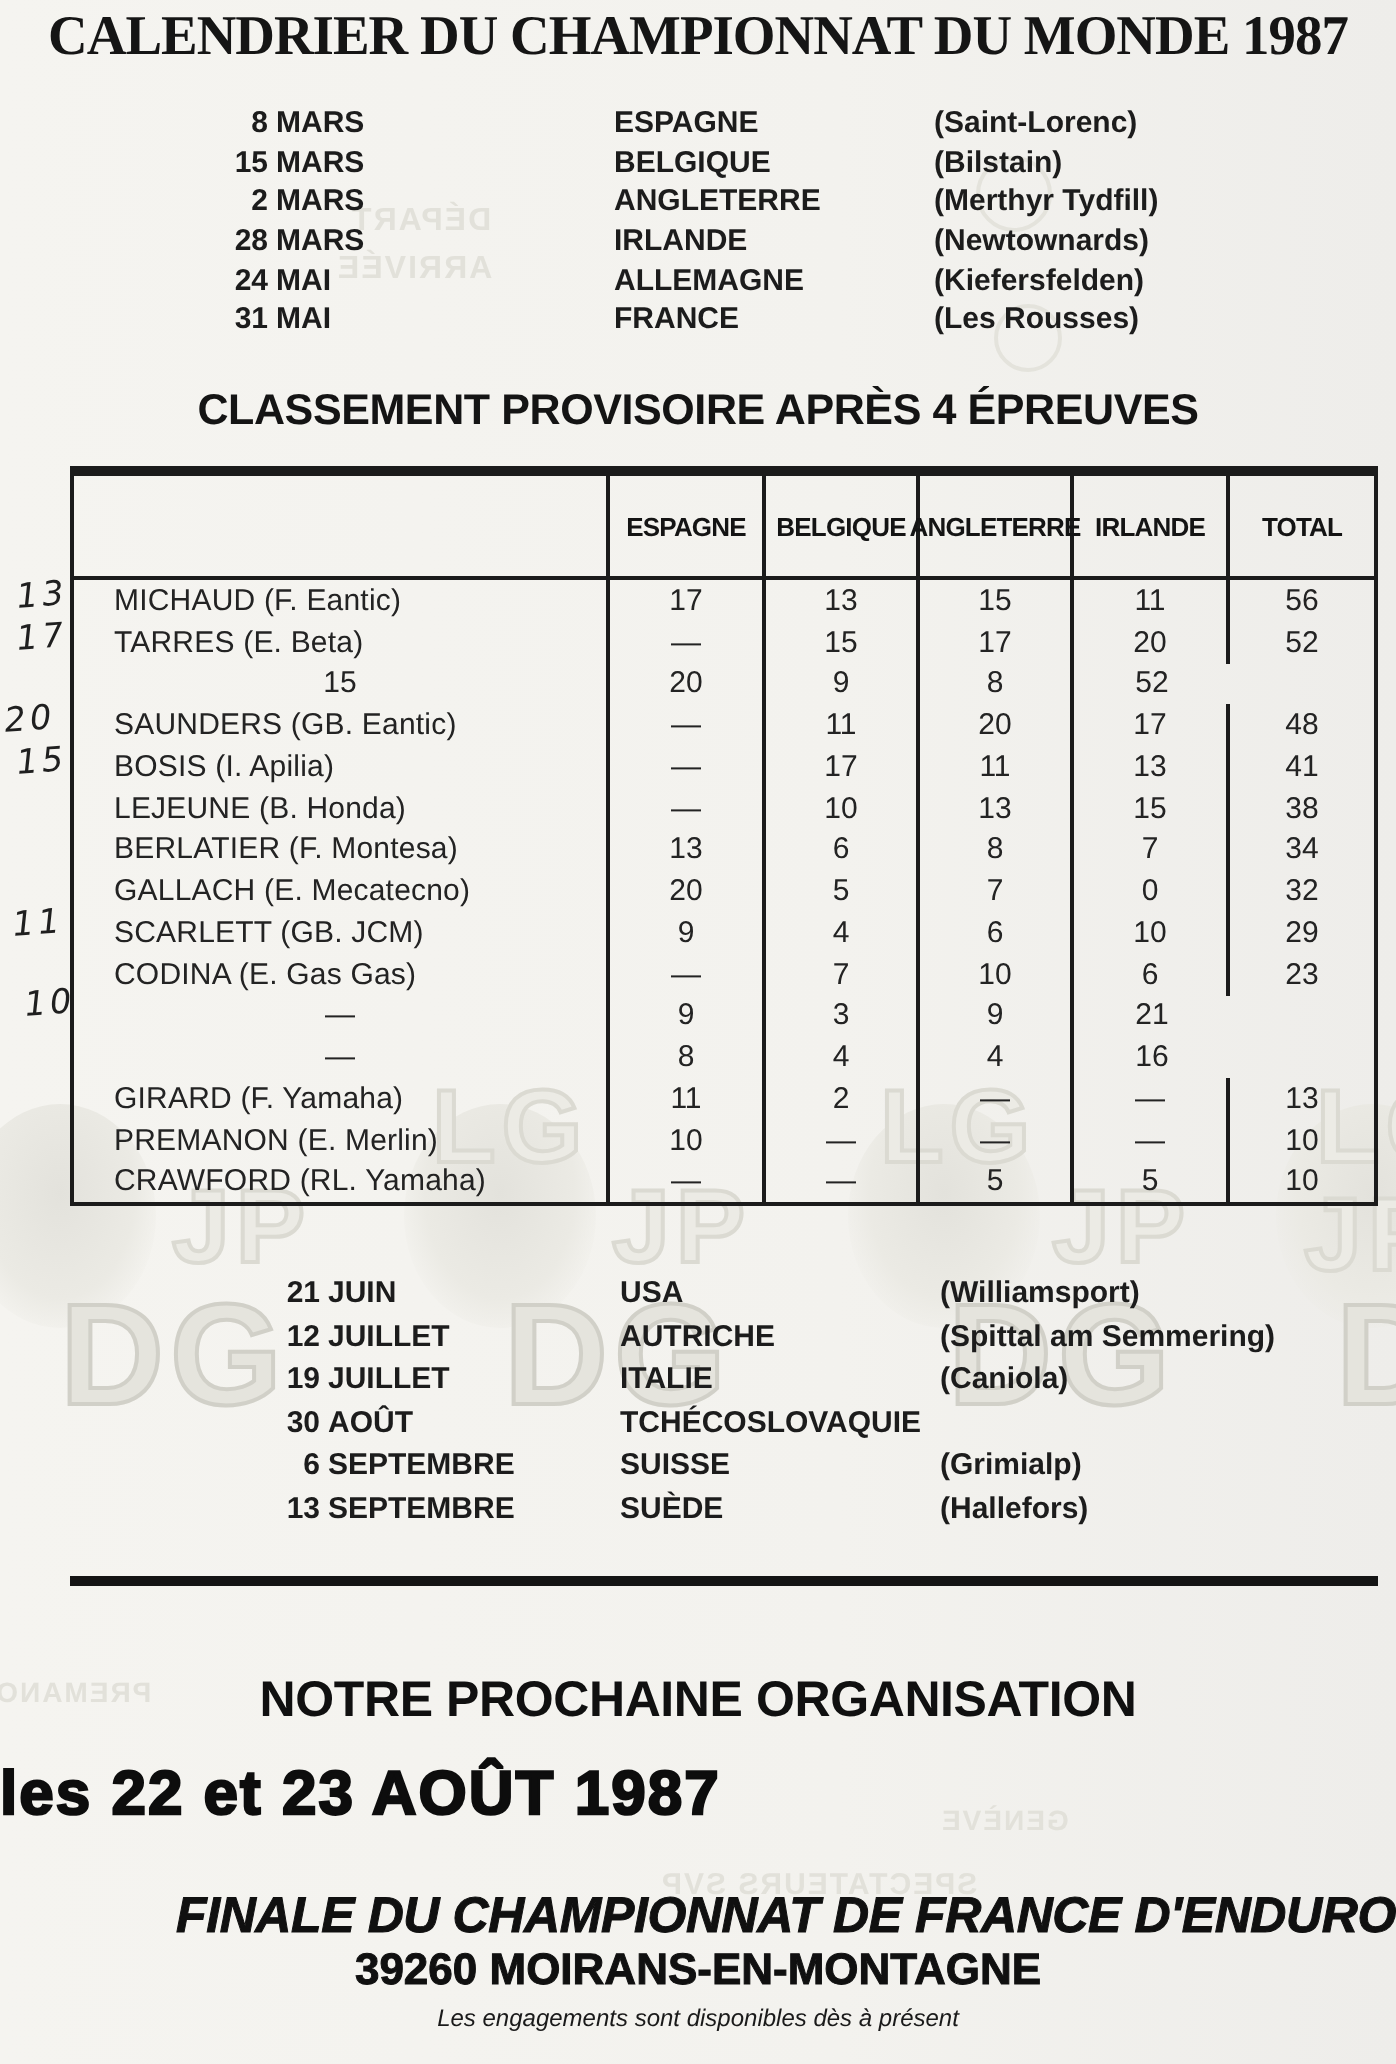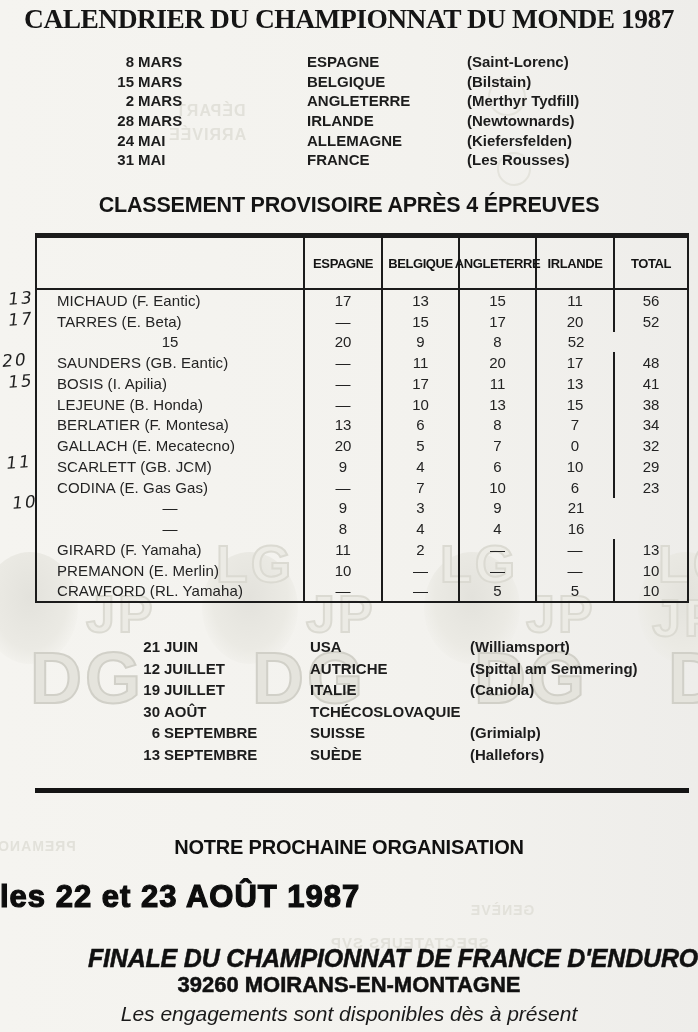--- a/index.html
+++ b/index.html
@@ -72,39 +72,39 @@
   .tc.name{justify-content:flex-start; padding-left:20px; letter-spacing:0.1px;}
   
   .note{
     position:absolute; font-size:17px; letter-spacing:2px; color:#1f1f1f;
     transform:rotate(-4deg) skewX(-10deg); font-family:"DejaVu Sans", sans-serif;
   }
   
   .rule{position:absolute; left:35px; top:788px; width:654px; height:5px; background:#141414;}
   .f-head{
     position:absolute; top:836px; left:0; right:0; text-align:center;
-    font-size:20px; font-weight:bold; letter-spacing:-0.2px; color:#101010;
+    font-size:25px; font-weight:bold; letter-spacing:-0.2px; color:#101010;
   }
   .f-dates{
     position:absolute; top:879px; left:0; right:0; text-align:left;
     font-size:31px; font-weight:bold; letter-spacing:1px; color:#0d0d0d;
     -webkit-text-stroke:1.2px #0d0d0d;
   }
   .f-line1{
     position:absolute; top:944px; left:0; right:0; text-align:right;
     font-size:25px; font-weight:bold; letter-spacing:-0.2px; color:#101010;font-style:italic;
     -webkit-text-stroke:0.5px #101010;
   }
   .f-line2{
     position:absolute; top:972px; left:0; right:0; text-align:center;
     font-size:22px; font-weight:bold; color:#101010; -webkit-text-stroke:0.5px #101010;
   }
   .f-line3{
     position:absolute; top:1002px; left:0; right:0; text-align:center;
-    font-size:21px; font-style:italic; color:#1a1a1a;
+    font-size:12px; font-style:italic; color:#1a1a1a;
   }
 </style>
 </head>
 <body>
 
 <div class="page">
 
   <div class="bleed">
     <span class="ghost" style="left:175px;top:102px;font-size:16px;">DÉPART</span>
     <span class="ghost" style="left:168px;top:126px;font-size:16px;">ARRIVÉE</span>

